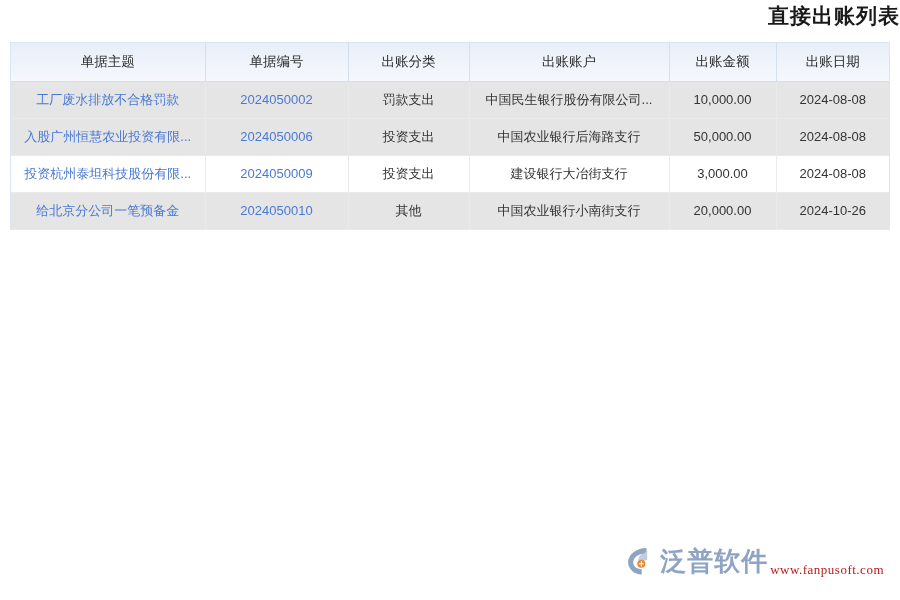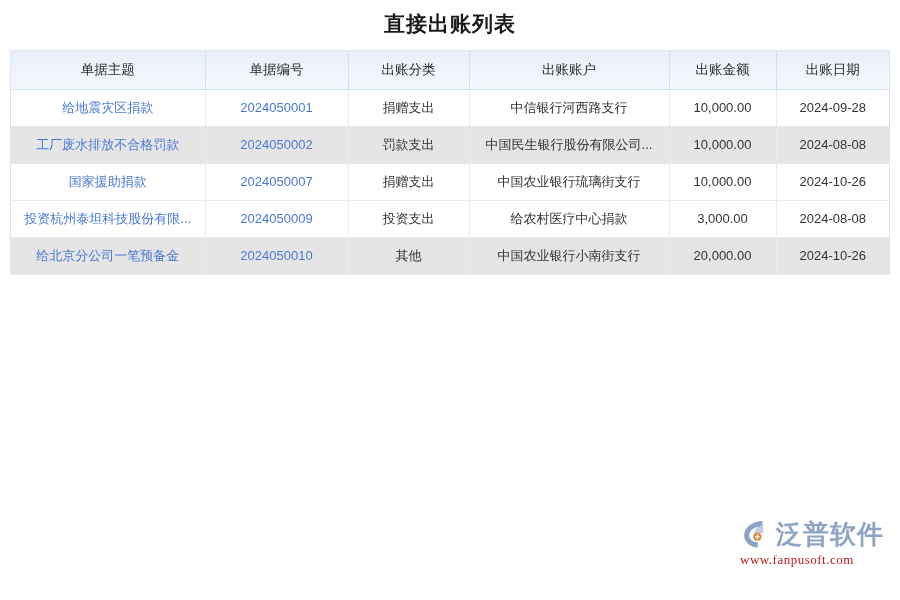--- a/index.html
+++ b/index.html
@@ -15,25 +15,25 @@
 
   .page {
     position: relative;
     width: 900px;
     height: 600px;
     background: #ffffff;
   }
 
   
   .page-title {
-    text-align: center;
+    text-align: right;
     font-size: 21px;
     color: #1a1a1a;
     font-weight: 700;
-    padding: 10px 0 12px 0;
+    padding: 2px 0 12px 0;
     letter-spacing: 1px;
     line-height: 28px;
   }
 
   
   .table-wrap {
     margin: 0 10px 0 10px;
     width: 880px;
     border: 1px solid #dce6f2;
     border-bottom: none;
@@ -91,24 +91,23 @@
     text-overflow: ellipsis;
     white-space: nowrap;
   }
 
   .num-cell { color: #333; }
 
   
   .logo {
     position: absolute;
     right: 16px;
-    bottom: 32px;
+    bottom: 22px;
     display: flex;
-    flex-direction: column;
-    align-items: flex-start;
+    align-items: flex-end;
     user-select: none;
   }
   .logo-row {
     display: flex;
     align-items: center;
   }
   .logo-mark {
     width: 34px;
     height: 34px;
     margin-right: 4px;
@@ -153,73 +152,61 @@
           <th>单据主题</th>
           <th>单据编号</th>
           <th>出账分类</th>
           <th>出账账户</th>
           <th>出账金额</th>
           <th>出账日期</th>
         </tr>
       </thead>
       <tbody>
 
-        <tr class="even">
-          <td>
-              <span class="link-cell">给地震灾区捐款</span>
-            </td>
-          <td>
-              <span class="link-cell">2024050001</span>
-            </td>
-          <td class="num-cell">捐赠支出</td>
-          <td class="num-cell">中信银行河西路支行</td>
-          <td class="num-cell">10,000.00</td>
-          <td class="num-cell">2024-09-28</td>
-        </tr>
 
         <tr class="odd">
           <td>
               <span class="link-cell">工厂废水排放不合格罚款</span>
             </td>
           <td>
               <span class="link-cell">2024050002</span>
             </td>
           <td class="num-cell">罚款支出</td>
           <td class="num-cell">中国民生银行股份有限公司...</td>
           <td class="num-cell">10,000.00</td>
           <td class="num-cell">2024-08-08</td>
         </tr>
 
 
 
 
+        <tr class="odd">
+          <td>
+              <span class="link-cell">入股广州恒慧农业投资有限...</span>
+            </td>
+          <td>
+              <span class="link-cell">2024050006</span>
+            </td>
+          <td class="num-cell">投资支出</td>
+          <td class="num-cell">中国农业银行后海路支行</td>
+          <td class="num-cell">50,000.00</td>
+          <td class="num-cell">2024-08-08</td>
+        </tr>
+
+
 
         <tr class="even">
           <td>
-              <span class="link-cell">国家援助捐款</span>
-            </td>
-          <td>
-              <span class="link-cell">2024050007</span>
-            </td>
-          <td class="num-cell">捐赠支出</td>
-          <td class="num-cell">中国农业银行琉璃街支行</td>
-          <td class="num-cell">10,000.00</td>
-          <td class="num-cell">2024-10-26</td>
-        </tr>
-
-
-        <tr class="even">
-          <td>
               <span class="link-cell">投资杭州泰坦科技股份有限...</span>
             </td>
           <td>
               <span class="link-cell">2024050009</span>
             </td>
           <td class="num-cell">投资支出</td>
-          <td class="num-cell">给农村医疗中心捐款</td>
+          <td class="num-cell">建设银行大冶街支行</td>
           <td class="num-cell">3,000.00</td>
           <td class="num-cell">2024-08-08</td>
         </tr>
 
         <tr class="odd">
           <td>
               <span class="link-cell">给北京分公司一笔预备金</span>
             </td>
           <td>
               <span class="link-cell">2024050010</span>

